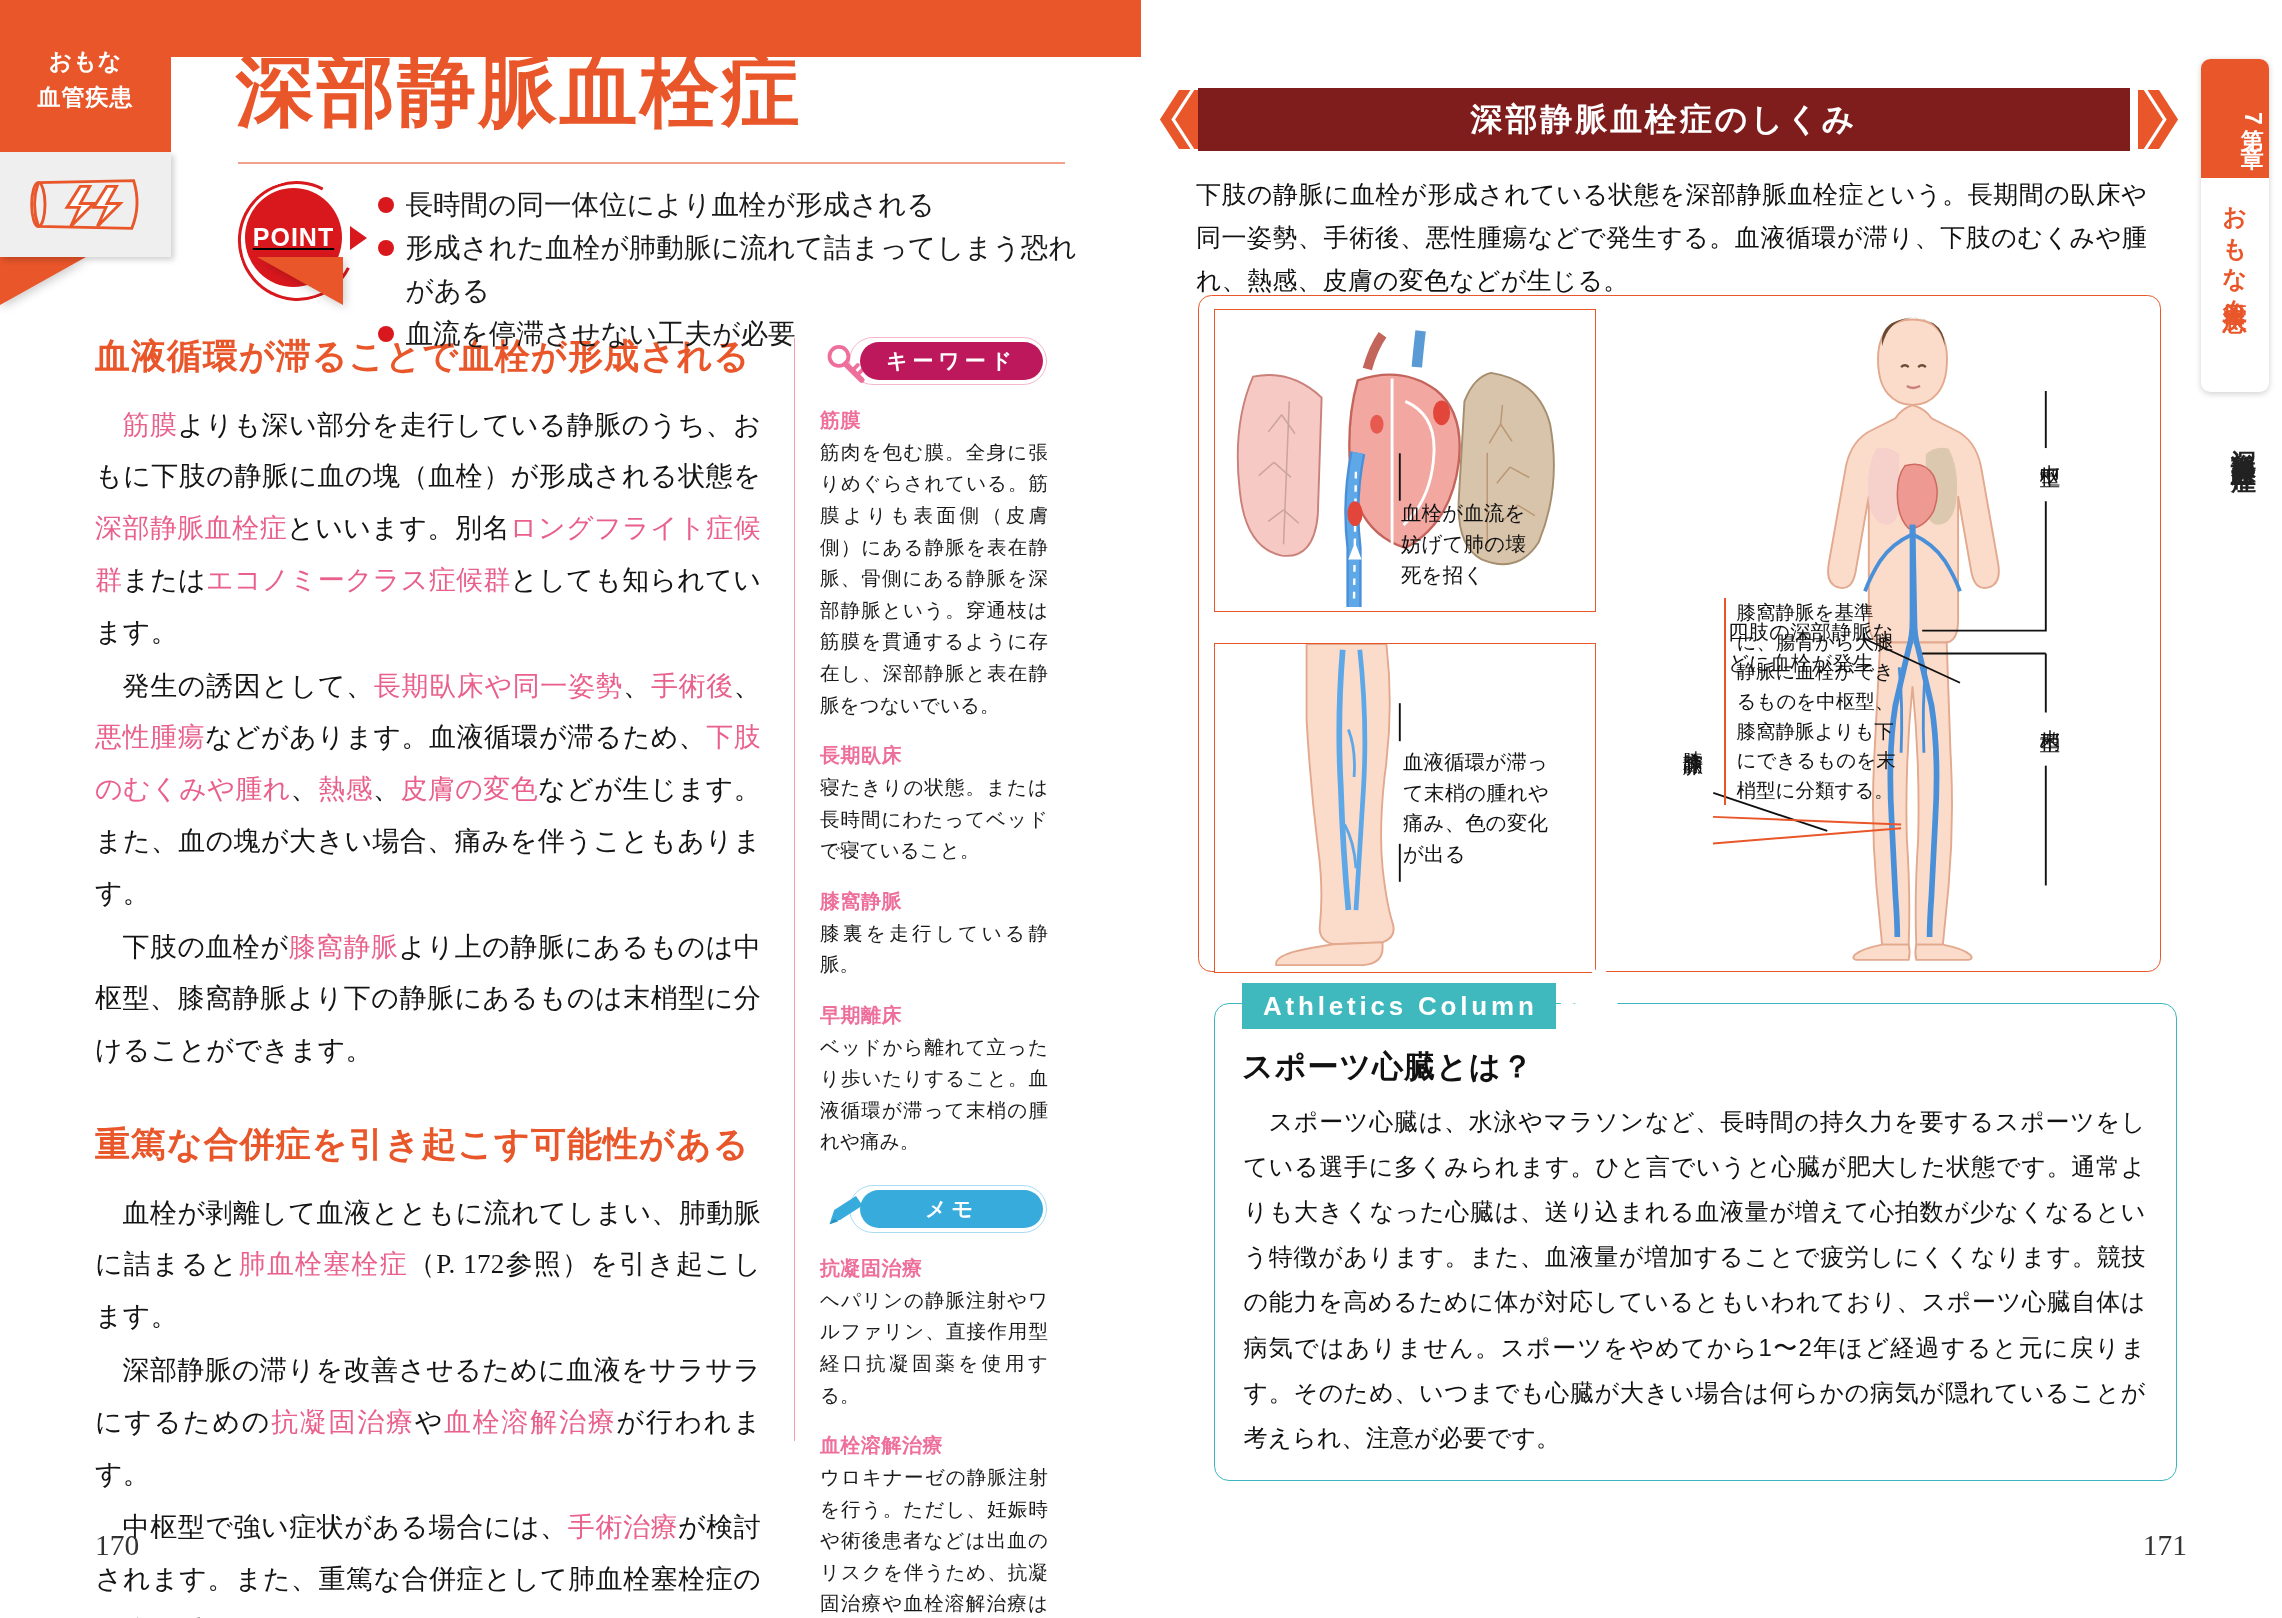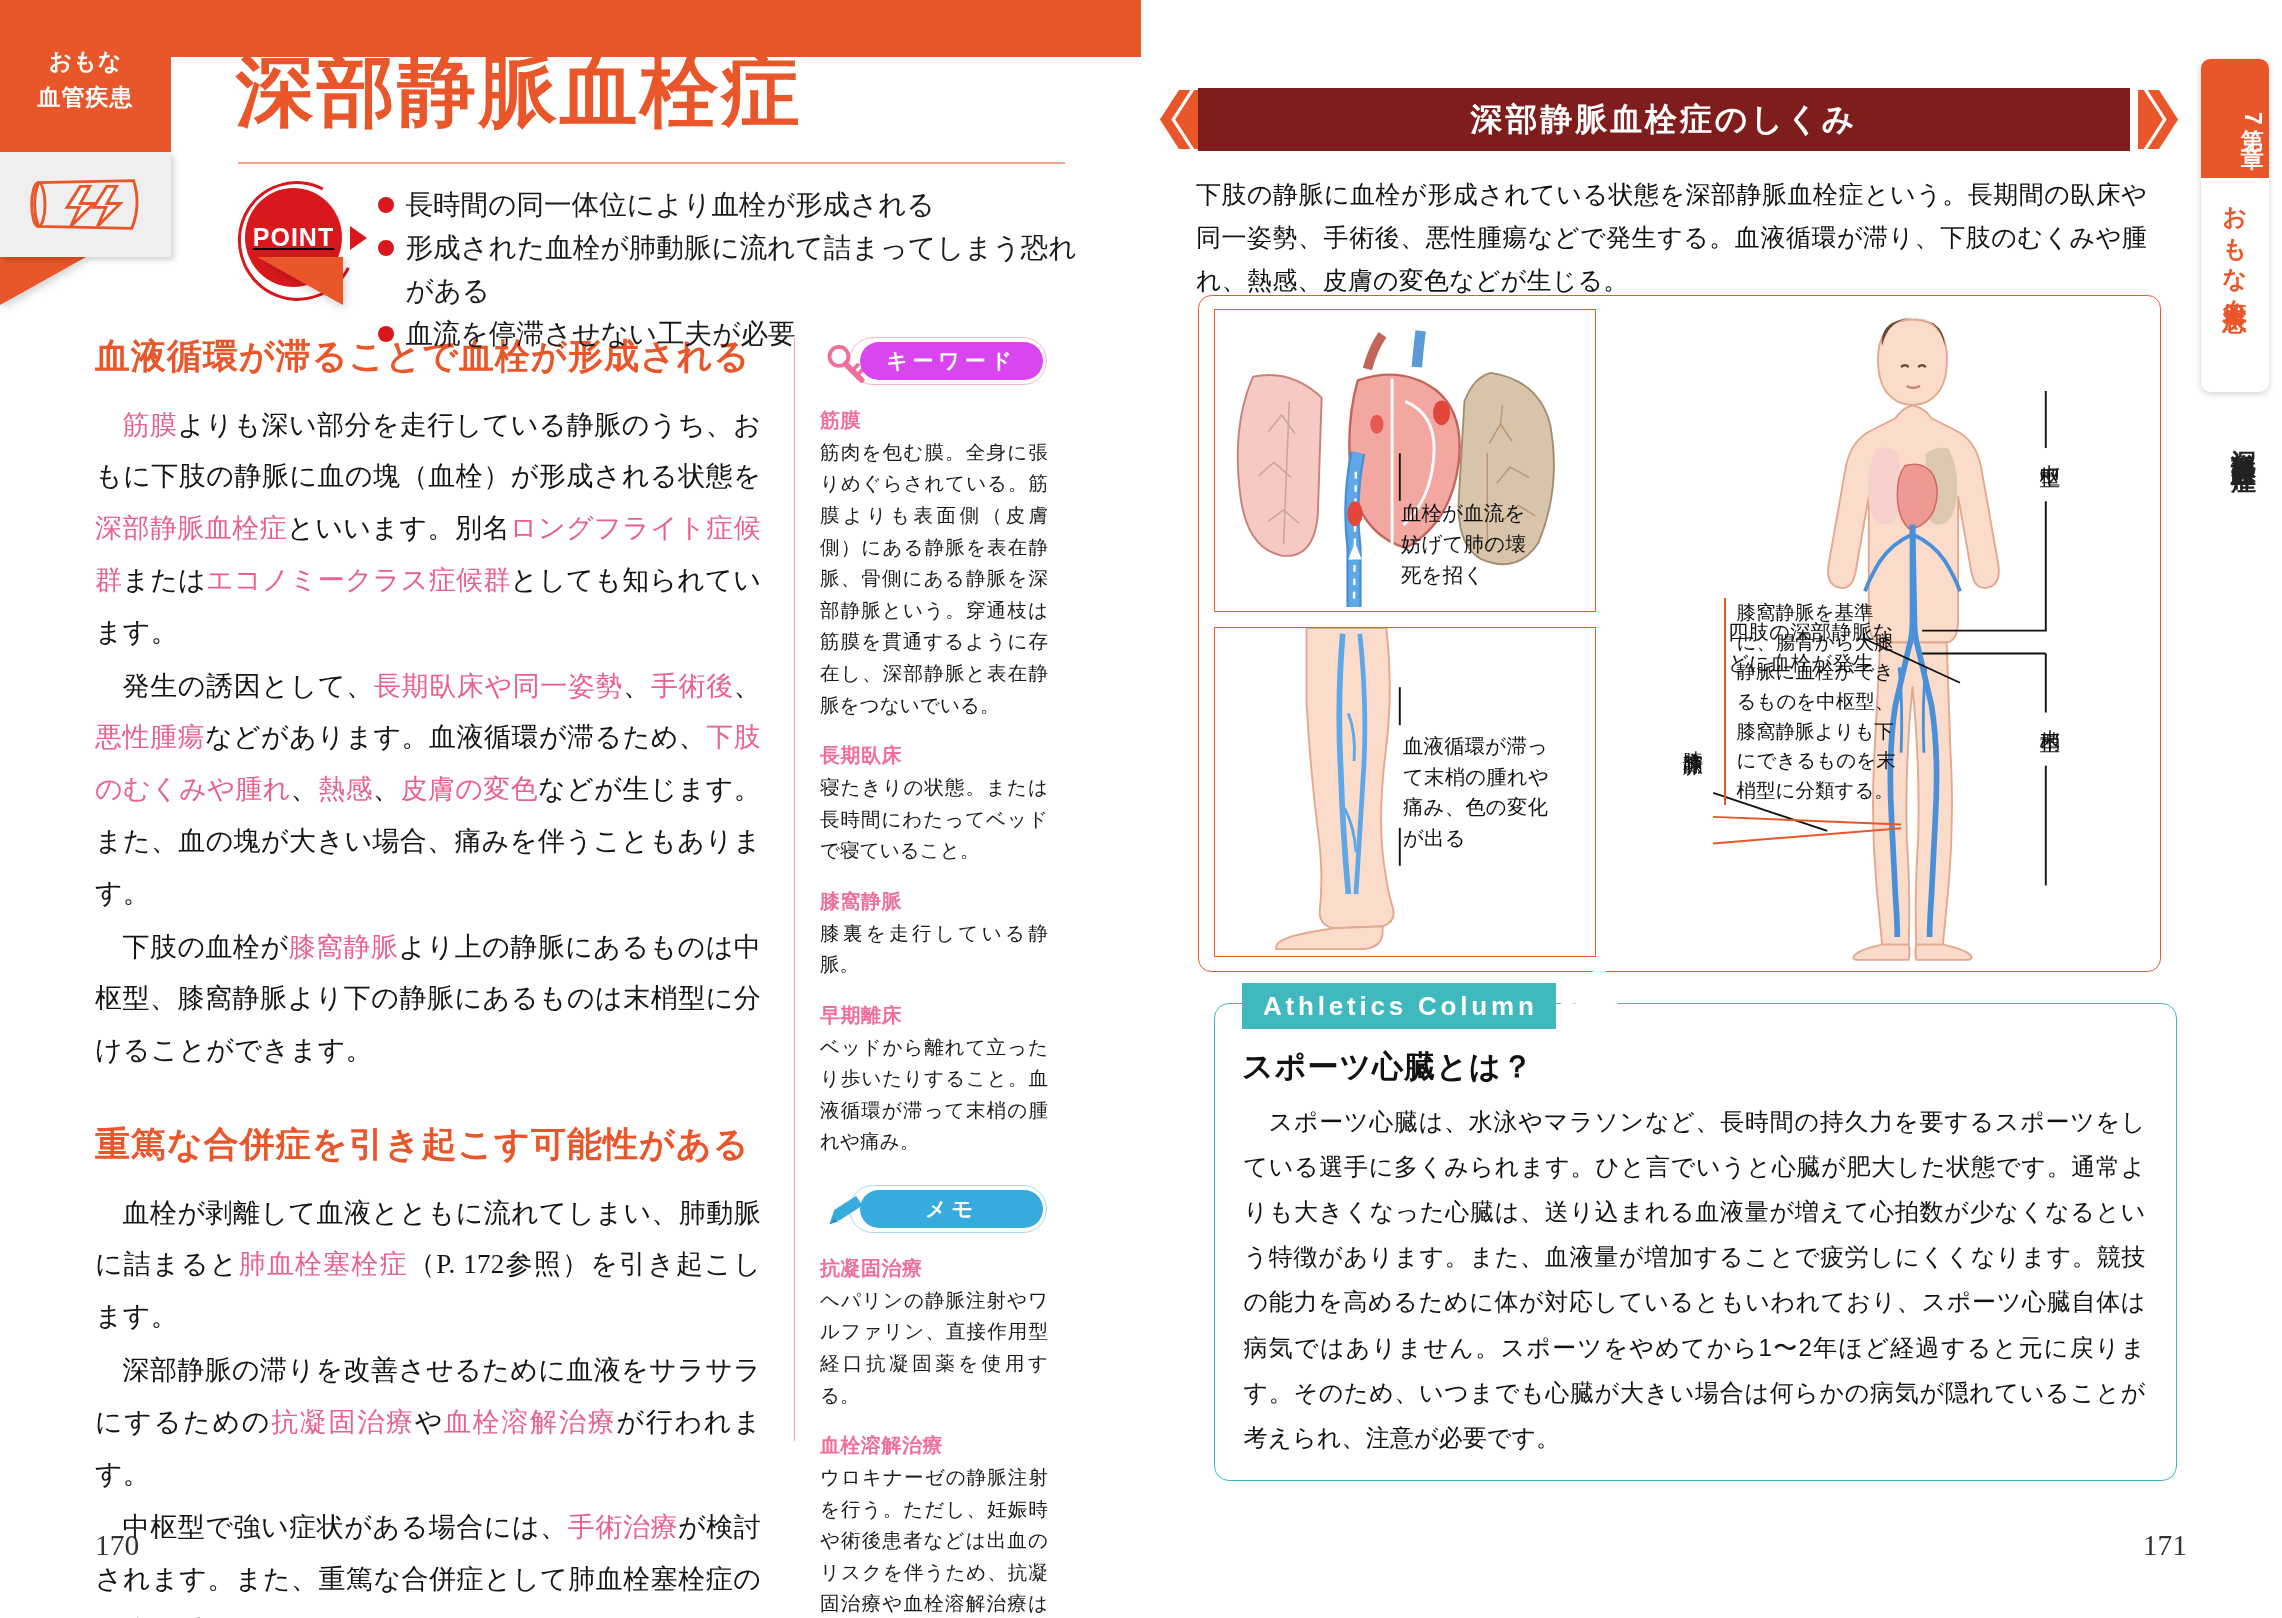--- a/index.html
+++ b/index.html
@@ -99,21 +99,21 @@
   }
 
   
   .side-col{position:absolute;left:820px;top:342px;width:228px;}
   .pill-wrap{position:relative;height:44px;margin-bottom:21px;}
   .pill{
     position:absolute;left:40px;top:0;width:183px;height:38px;border-radius:19px;
     display:flex;align-items:center;justify-content:center;
     color:#fff;font-weight:bold;font-size:21px;letter-spacing:4.8px;
   }
-  .pill.kwpill{background:#d946ef;}
+  .pill.kwpill{background:#be185d;}
   .pill.memopill{background:#36ABDC;}
   .pill-outline{
     position:absolute;left:28.5px;top:-4.8px;width:196px;height:46px;border-radius:25px;
   }
   .pill-outline.kw{border:1.9px solid #F5B7CC;}
   .pill-outline.memo{border:1.9px solid #A9DCF2;}
   .pill-icon{position:absolute;left:0px;top:0px;}
   .side-term{
     font-size:20px;font-weight:bold;color:#EE6F9B;margin:21px 0 2.9px 0;letter-spacing:0.5px;
   }
@@ -367,21 +367,21 @@
         </g>
         <ellipse cx="147" cy="214" rx="8" ry="13" fill="#E2463B"></ellipse>
         <path d="M140 262 L147 244 L154 262 Z" fill="#fff"></path>
       </svg>
       <div class="fig-note" style="left:186px;top:188px;width:143px;">血栓が血流を妨げて肺の壊死を招く</div>
       <svg style="position:absolute;left:181px;top:143px;" width="7.6" height="48" viewBox="0 0 8 50">
         <path class="lead" d="M4 0 L4 50"></path>
       </svg>
     </div>
 
-    <div class="sub-frame" style="left:15px;top:331px;width:380px;height:328px;">
+    <div class="sub-frame" style="left:15px;top:347px;width:380px;height:328px;">
       <svg width="377" height="324" viewBox="0 0 396 341">
         <path d="M96 0 L180 0 Q188 70 178 140 Q172 196 176 236 Q180 272 186 292 Q192 308 176 314 L124 316 Q108 312 110 296 Q114 258 108 214 Q100 150 96 80 Z" fill="#FBDCCB" stroke="#E2A98E" stroke-width="2"></path>
         <path d="M124 316 Q98 320 82 324 Q62 330 64 338 L156 338 Q176 336 176 320 L176 314 Z" fill="#FBDCCB" stroke="#E2A98E" stroke-width="2"></path>
         <path d="M134 6 Q128 80 132 150 Q134 214 140 280" fill="none" stroke="#5EA8E8" stroke-width="6"></path>
         <path d="M152 6 Q160 80 156 150 Q152 214 148 280" fill="none" stroke="#5EA8E8" stroke-width="5"></path>
         <path d="M140 90 Q148 110 146 140" fill="none" stroke="#5EA8E8" stroke-width="3"></path>
         <path d="M136 190 Q146 208 148 236" fill="none" stroke="#5EA8E8" stroke-width="3"></path>
       </svg>
       <svg style="position:absolute;left:181px;top:59px;" width="152" height="179" viewBox="0 0 160 188">
         <path class="lead" d="M4 0 L4 40"></path>

